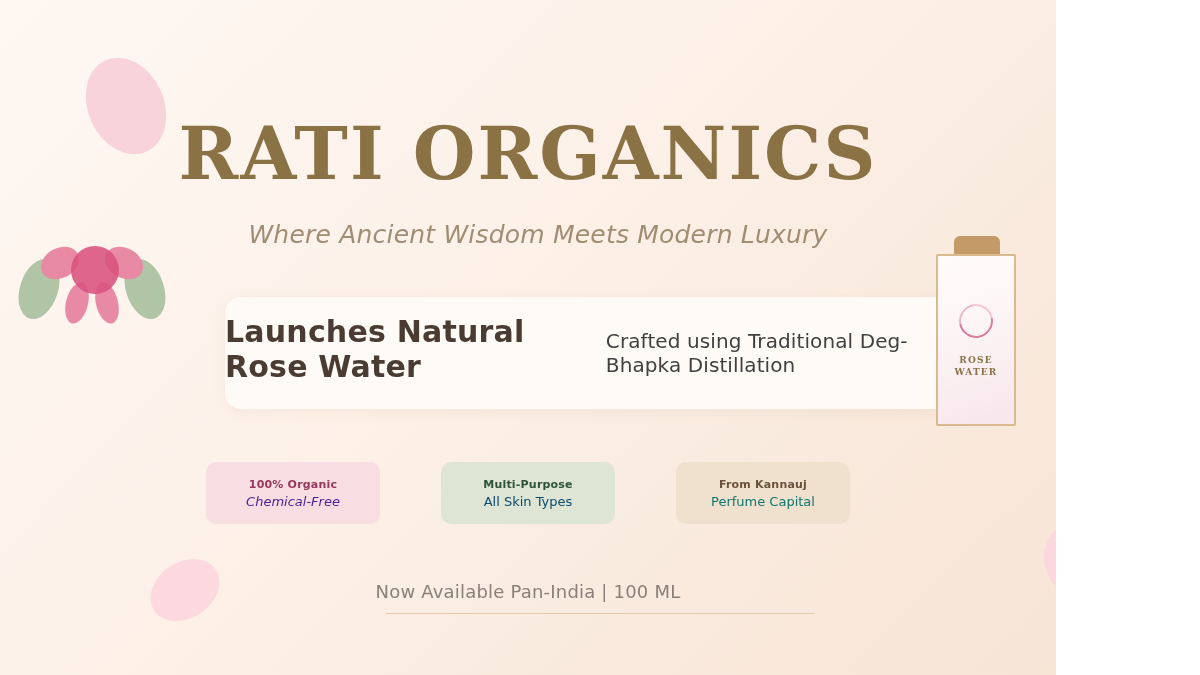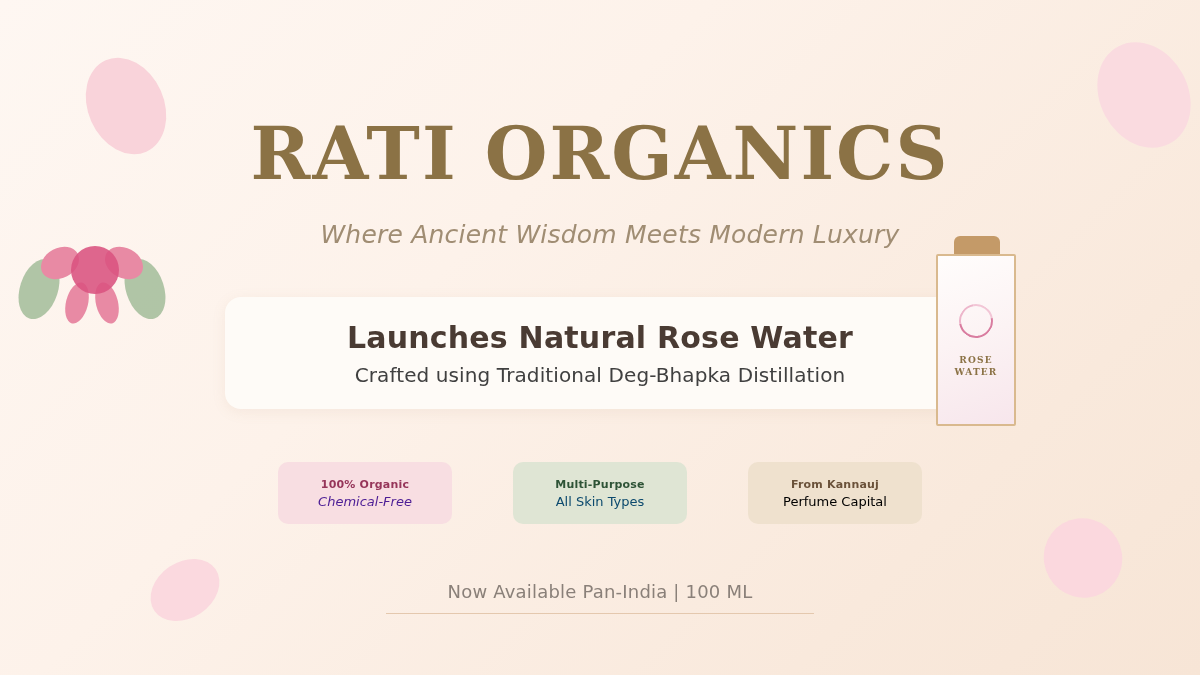--- a/index.html
+++ b/index.html
@@ -8,21 +8,21 @@
   }
   body {
     width: 1200px;
     height: 675px;
     overflow: hidden;
     font-family: "DejaVu Sans", sans-serif;
   }
 
   #poster {
     position: relative;
-    width: 1200px;
+    width: 1056px;
     height: 675px;
     background: linear-gradient(135deg, #FEF7F2 0%, #FDF2EA 38%, #F9E9DC 78%, #F7E5D6 100%);
     overflow: hidden;
   }
 
   
   .blob {
     position: absolute;
     border-radius: 50%;
     pointer-events: none;
@@ -117,21 +117,21 @@
   .card {
     position: absolute;
     left: 225px;
     top: 297px;
     width: 750px;
     height: 112px;
     background: #FEFBF7;
     border-radius: 16px;
     box-shadow: 0 3px 14px rgba(180,140,110,0.10);
     display: flex;
-    flex-direction: column;
+    flex-direction: row;
     align-items: center;
     justify-content: center;
   }
   .card-headline {
     font-size: 30px;
     font-weight: bold;
     color: #4A3B33;
     letter-spacing: .2px;
     margin-bottom: 8px;
   }
@@ -220,21 +220,21 @@
   .pill-organic { background: #F8DEE2; }
   .pill-organic .pill-title { color: #96365A; }
   .pill-organic .pill-sub   { color: #4c1d95; font-style: italic; }
 
   .pill-multi { background: #DFE5D4; }
   .pill-multi .pill-title { color: #2E5336; }
   .pill-multi .pill-sub   { color: #0c4a6e; }
 
   .pill-kannauj { background: #EFE1CE; }
   .pill-kannauj .pill-title { color: #6B523A; }
-  .pill-kannauj .pill-sub   { color: #000000; }
+  .pill-kannauj .pill-sub   { color: #0f766e; }
 
   
   .footer-text {
     position: absolute;
     left: 0; right: 0;
     top: 581px;
     text-align: center;
     font-size: 18px;
     color: #8A8079;
     letter-spacing: .2px;

